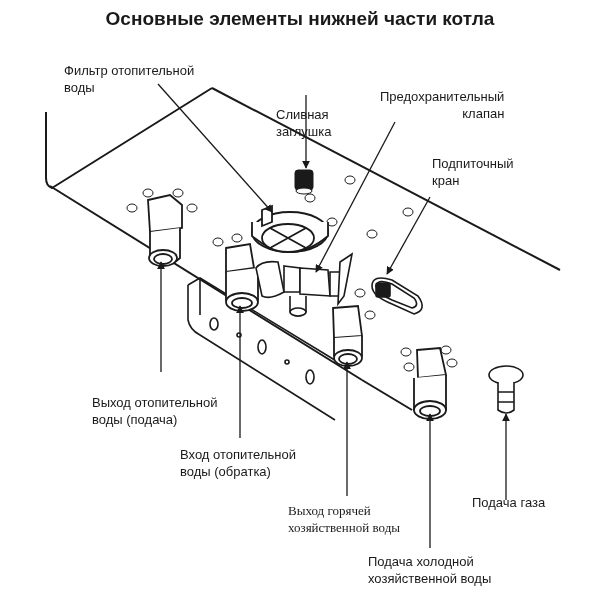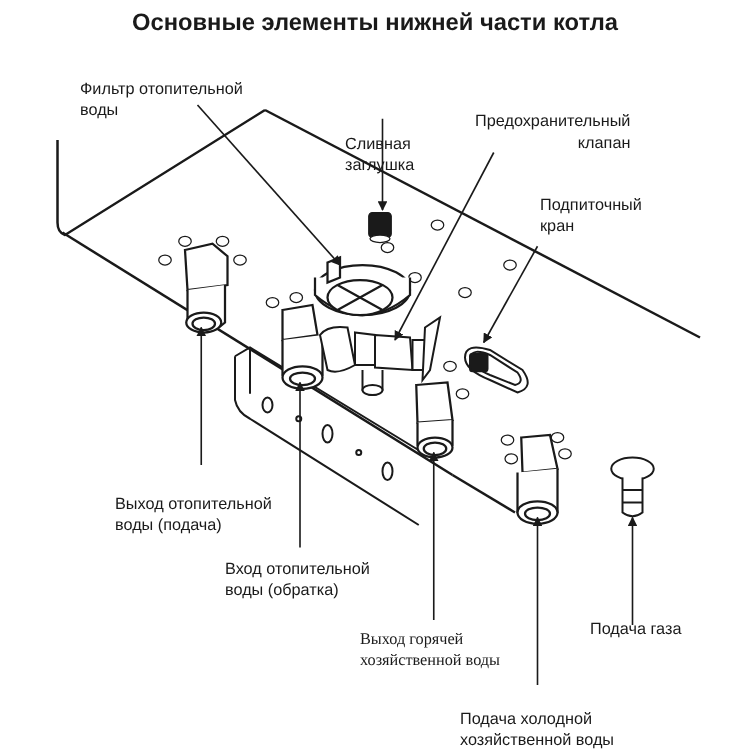--- a/index.html
+++ b/index.html
@@ -142,14 +142,14 @@
 клапан</div>
 <div class="label" style="left:432px; top:155px;">Подпиточный
 кран</div>
 <div class="label" style="left:92px; top:394px;">Выход отопительной
 воды (подача)</div>
 <div class="label" style="left:180px; top:446px;">Вход отопительной
 воды (обратка)</div>
 <div class="label" style="left:288px; top:502px;font-family:Liberation Serif, serif;">Выход горячей
 хозяйственной воды</div>
 <div class="label" style="left:472px; top:494px;">Подача газа</div>
-<div class="label" style="left:368px; top:566px;">Подача холодной
+<div class="label" style="left:368px; top:553px;">Подача холодной
 хозяйственной воды</div>
 
 </body></html>

